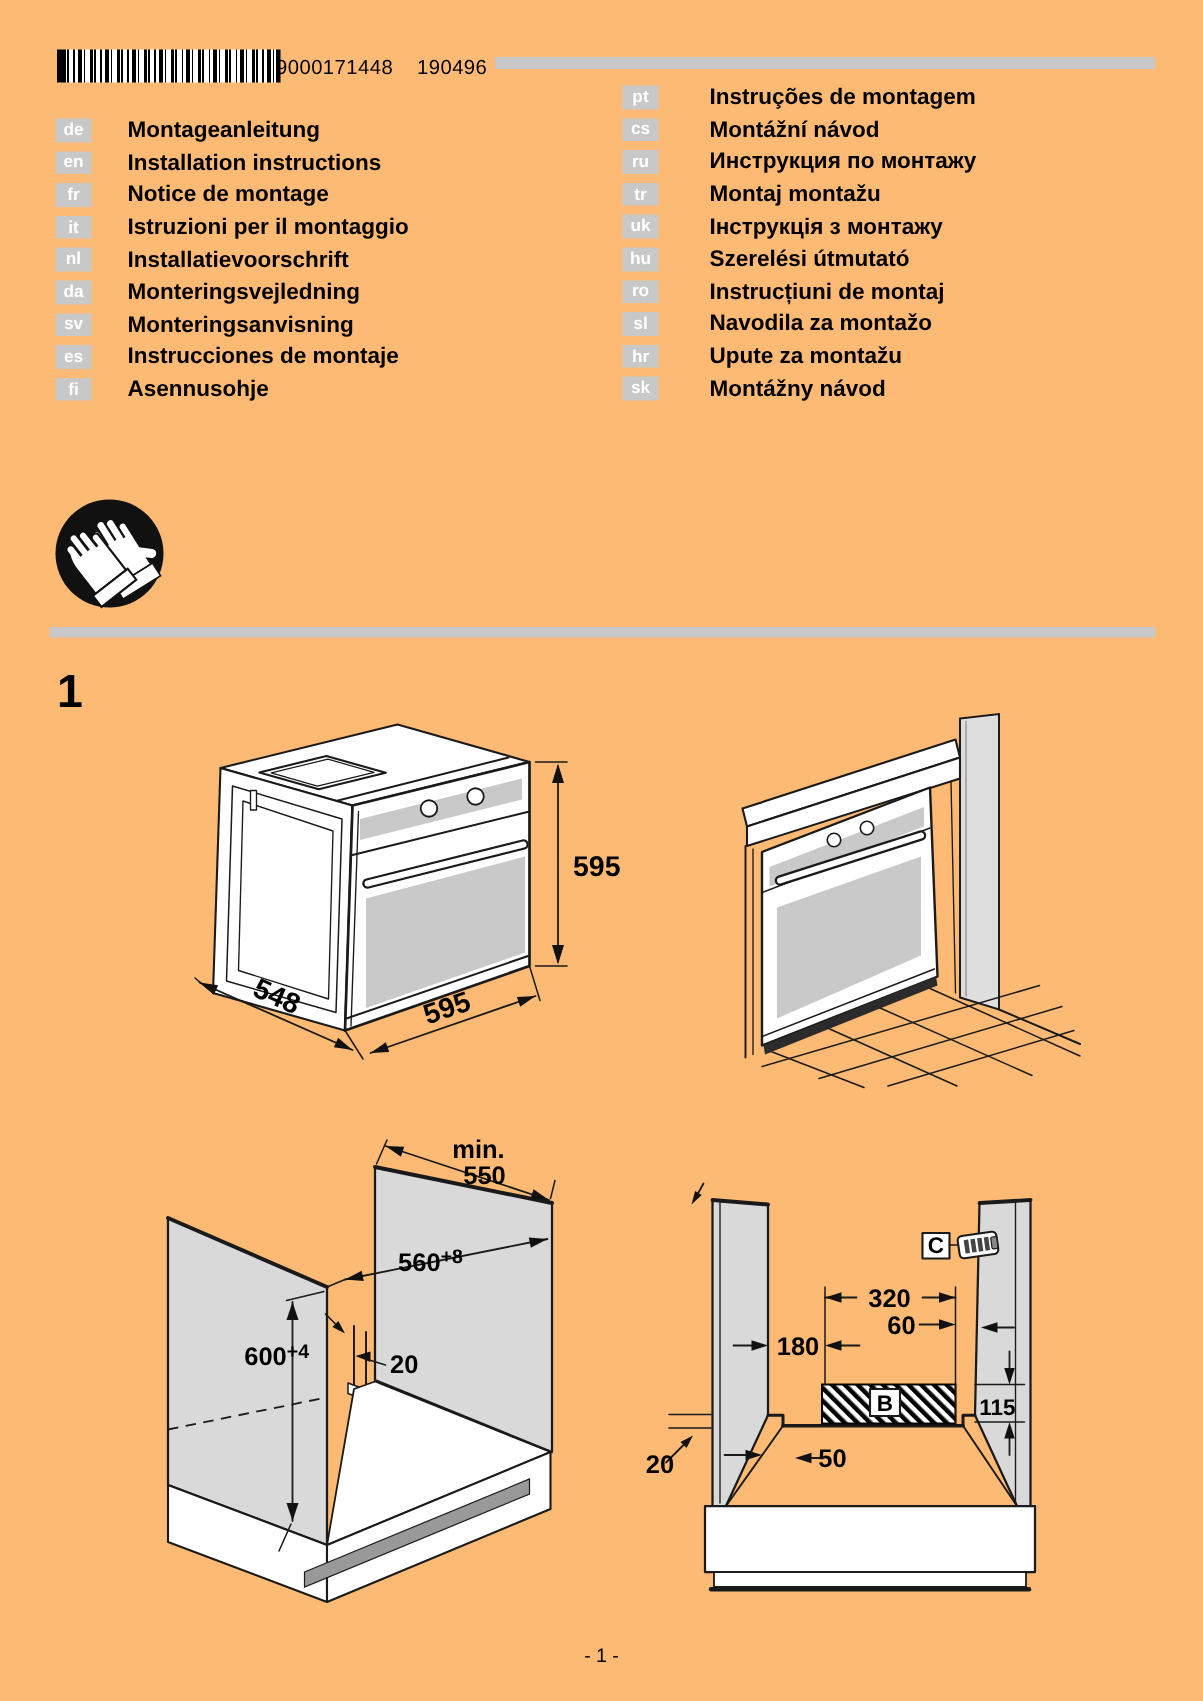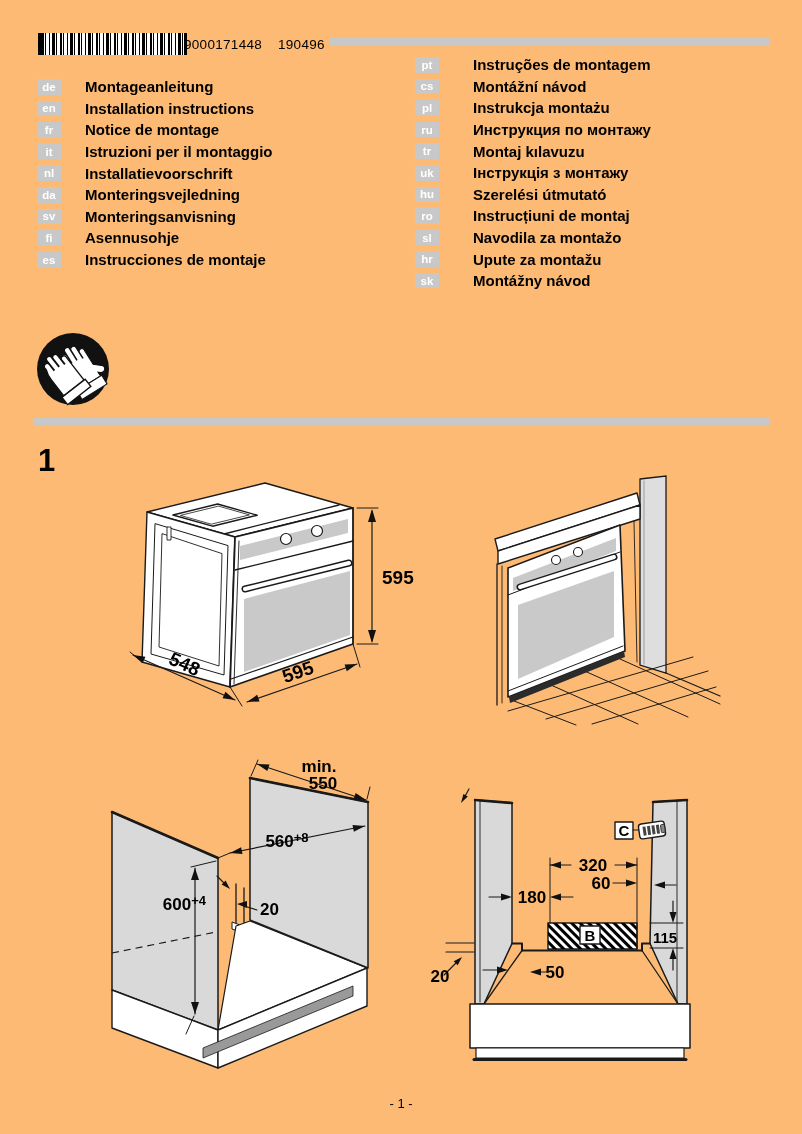--- a/index.html
+++ b/index.html
@@ -75,49 +75,45 @@
       </div>
     <div class="lrow">
         <span class="lcode">da</span>
         <span class="ltitle">Monteringsvejledning</span>
       </div>
     <div class="lrow">
         <span class="lcode">sv</span>
         <span class="ltitle">Monteringsanvisning</span>
       </div>
     <div class="lrow">
+        <span class="lcode">es</span>
+        <span class="ltitle">Instrucciones de montaje</span>
+      </div>
+    <div class="lrow">
         <span class="lcode">fi</span>
         <span class="ltitle">Asennusohje</span>
       </div>
-    <div class="lrow">
-        <span class="lcode">es</span>
-        <span class="ltitle">Instrucciones de montaje</span>
-      </div>
   </div>
 
   <div class="abs langcol col-right">
     <div class="lrow">
         <span class="lcode">pt</span>
         <span class="ltitle">Instruções de montagem</span>
       </div>
     <div class="lrow">
         <span class="lcode">cs</span>
         <span class="ltitle">Montážní návod</span>
       </div>
     <div class="lrow">
-        <span class="lcode">pl</span>
-        <span class="ltitle">Instrukcja montażu</span>
-      </div>
-    <div class="lrow">
         <span class="lcode">ru</span>
         <span class="ltitle">Инструкция по монтажу</span>
       </div>
     <div class="lrow">
         <span class="lcode">tr</span>
-        <span class="ltitle">Montaj kılavuzu</span>
+        <span class="ltitle">Montaj montažu</span>
       </div>
     <div class="lrow">
         <span class="lcode">uk</span>
         <span class="ltitle">Інструкція з монтажу</span>
       </div>
     <div class="lrow">
         <span class="lcode">hu</span>
         <span class="ltitle">Szerelési útmutató</span>
       </div>
     <div class="lrow">

